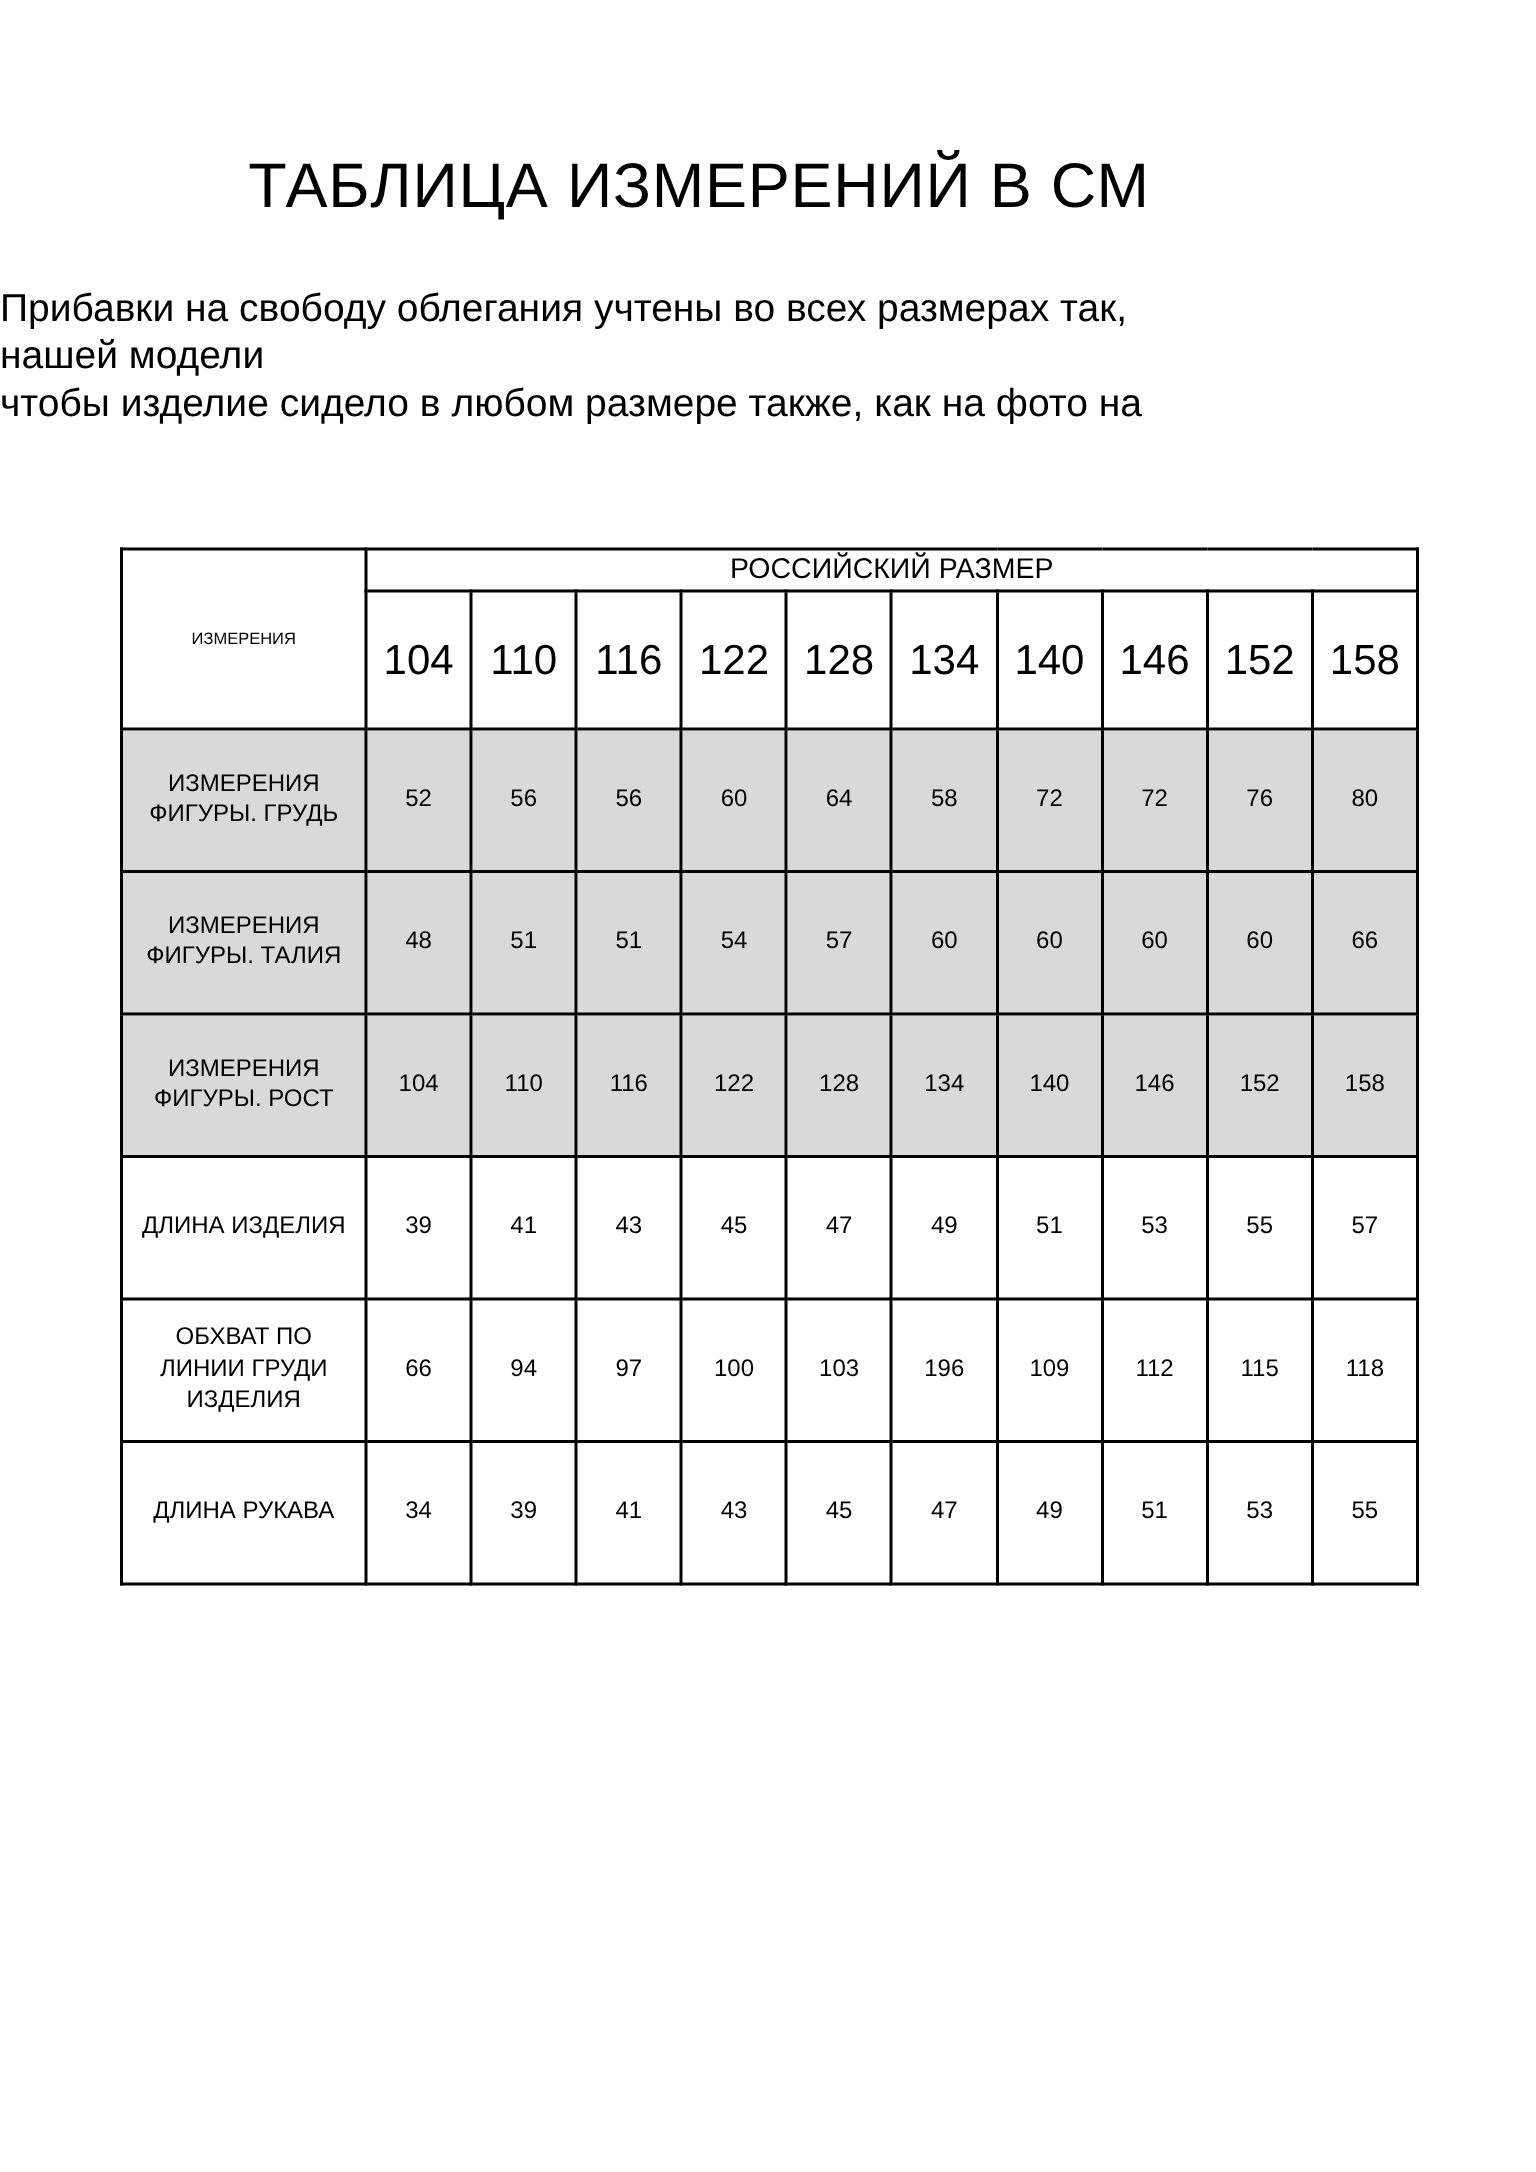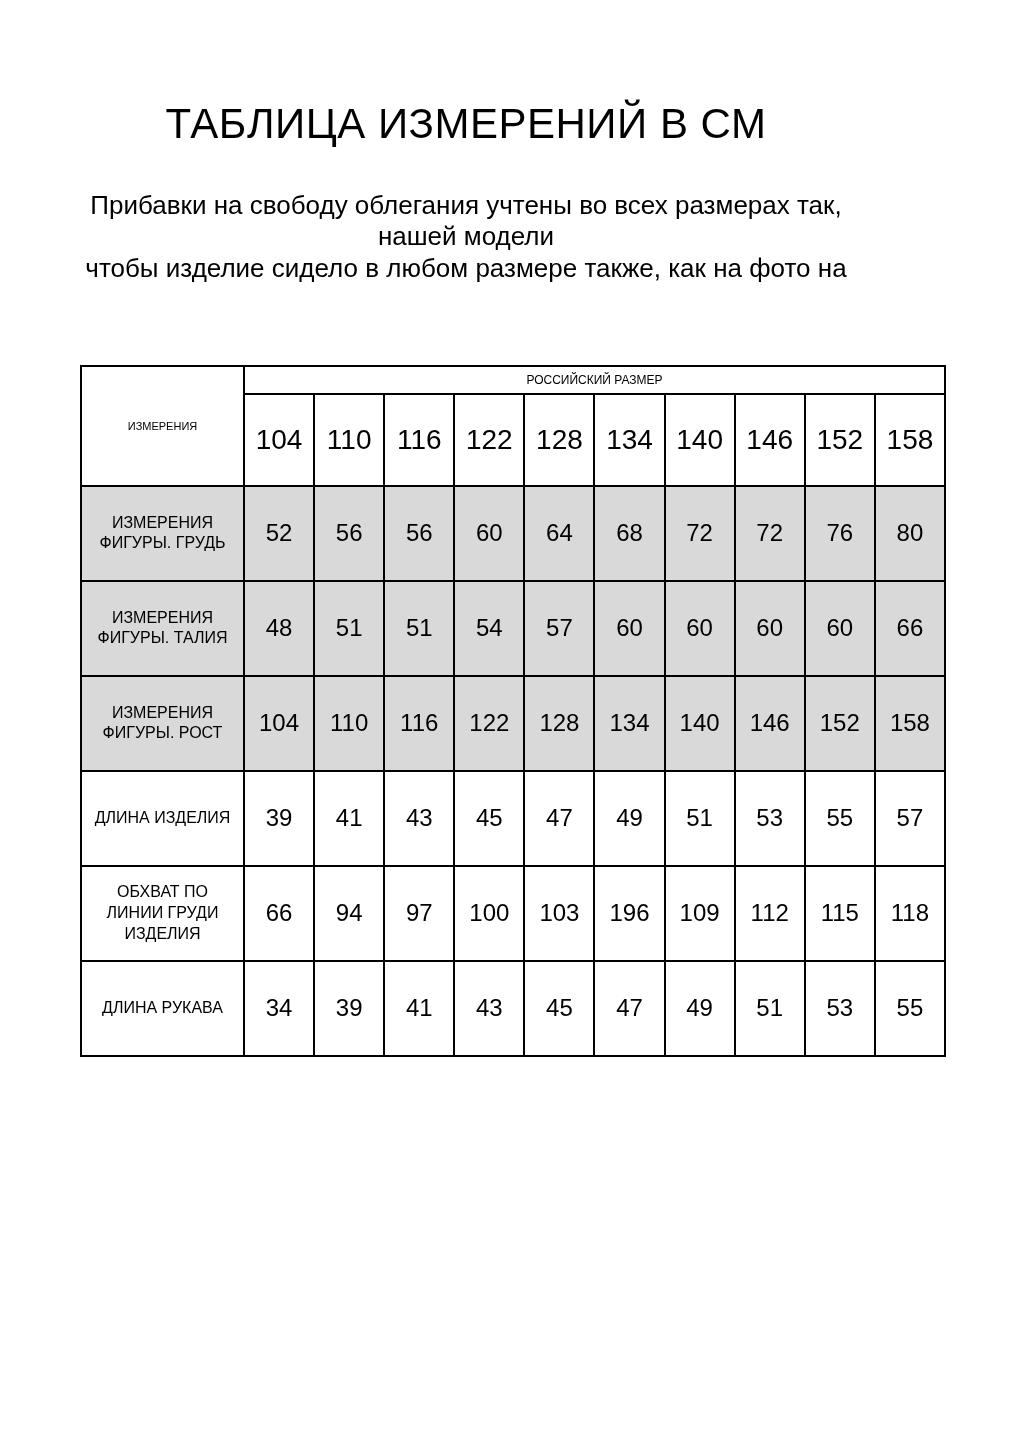--- a/index.html
+++ b/index.html
@@ -21,21 +21,20 @@
     letter-spacing: 0.5px;
   }
   .product-code {
     margin-top: 64px;
     text-align: center;
     font-size: 25px;
     font-weight: 400;
   }
   .note {
     margin-top: 42px;
-    text-align: center;
     font-size: 26px;
     line-height: 1.2;
   }
 
   table.size-table {
     margin: 81px 0 0 80px;
     width: 866px;
     border-collapse: collapse;
     table-layout: fixed;
     border: 2px solid #000;
@@ -44,33 +43,33 @@
     border: 2px solid #000;
     padding: 0;
     text-align: center;
     vertical-align: middle;
     font-weight: 400;
     overflow: hidden;
   }
   col.label-col { width: 163px; }
 
   tr.group-row { height: 28px; }
-  .group-label { font-size: 12px; font-weight: 400; }
+  .group-label { font-size: 19px; font-weight: 400; }
   .corner { font-size: 11px; font-weight: 400; background: #ffffff; }
 
   tr.size-row { height: 92px; }
   .size-cell { font-size: 28px; font-weight: 700; }
 
   tbody tr { height: 95px; }
   tbody th.row-label {
     font-size: 16px;
     line-height: 1.3;
     padding: 0 10px;
   }
-  tbody td.value-cell { font-size: 24px; }
+  tbody td.value-cell { font-size: 16px; }
 
   tbody tr.shaded { background: var(--shaded, #d9d9d9); }
   tbody tr.shaded th, tbody tr.shaded td { }
 </style>
 </head>
 <body>
 
 <div class="doc">
 
   <h1 class="title">ТАБЛИЦА ИЗМЕРЕНИЙ В СМ</h1>
@@ -115,21 +114,21 @@
         </tr>
     </thead>
     <tbody>
         <tr class="shaded">
           <th class="row-label">ИЗМЕРЕНИЯ ФИГУРЫ. ГРУДЬ</th>
           <td class="value-cell">52</td>
           <td class="value-cell">56</td>
           <td class="value-cell">56</td>
           <td class="value-cell">60</td>
           <td class="value-cell">64</td>
-          <td class="value-cell">68</td>
+          <td class="value-cell">58</td>
           <td class="value-cell">72</td>
           <td class="value-cell">72</td>
           <td class="value-cell">76</td>
           <td class="value-cell">80</td>
         </tr>
         <tr class="shaded">
           <th class="row-label">ИЗМЕРЕНИЯ ФИГУРЫ. ТАЛИЯ</th>
           <td class="value-cell">48</td>
           <td class="value-cell">51</td>
           <td class="value-cell">51</td>

